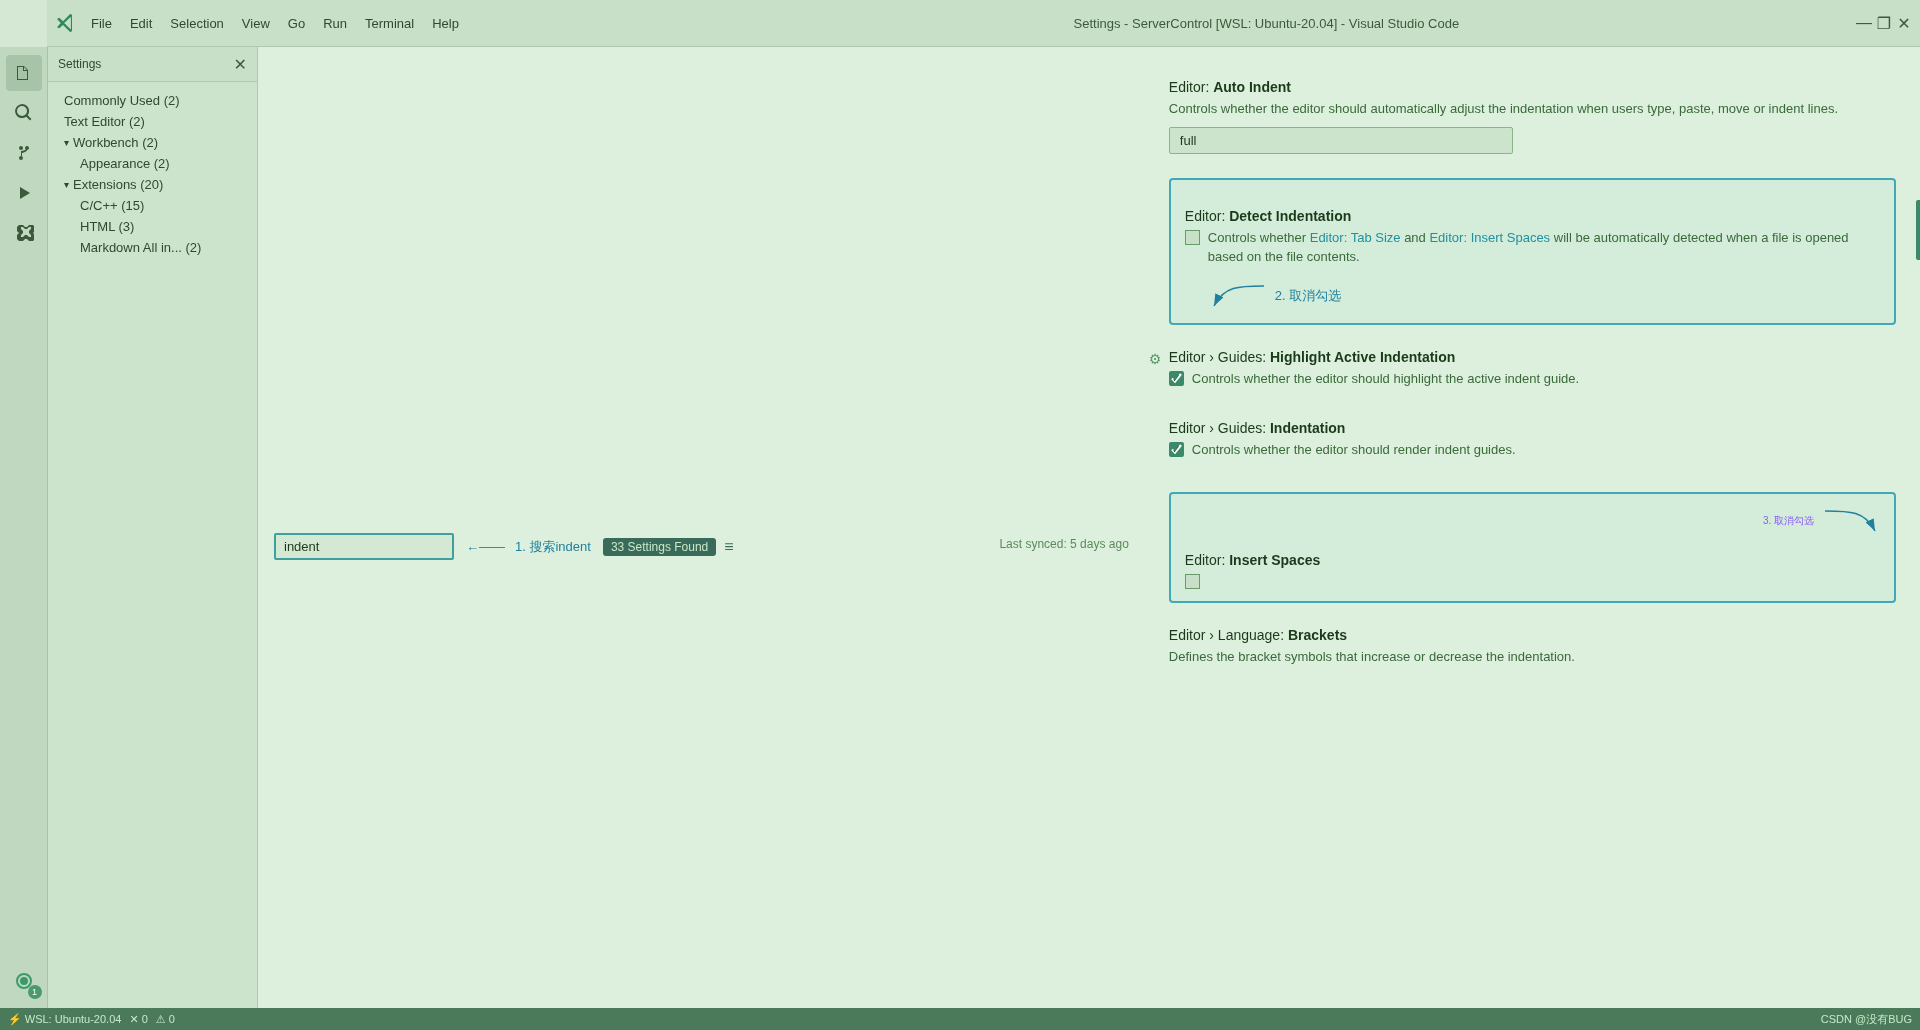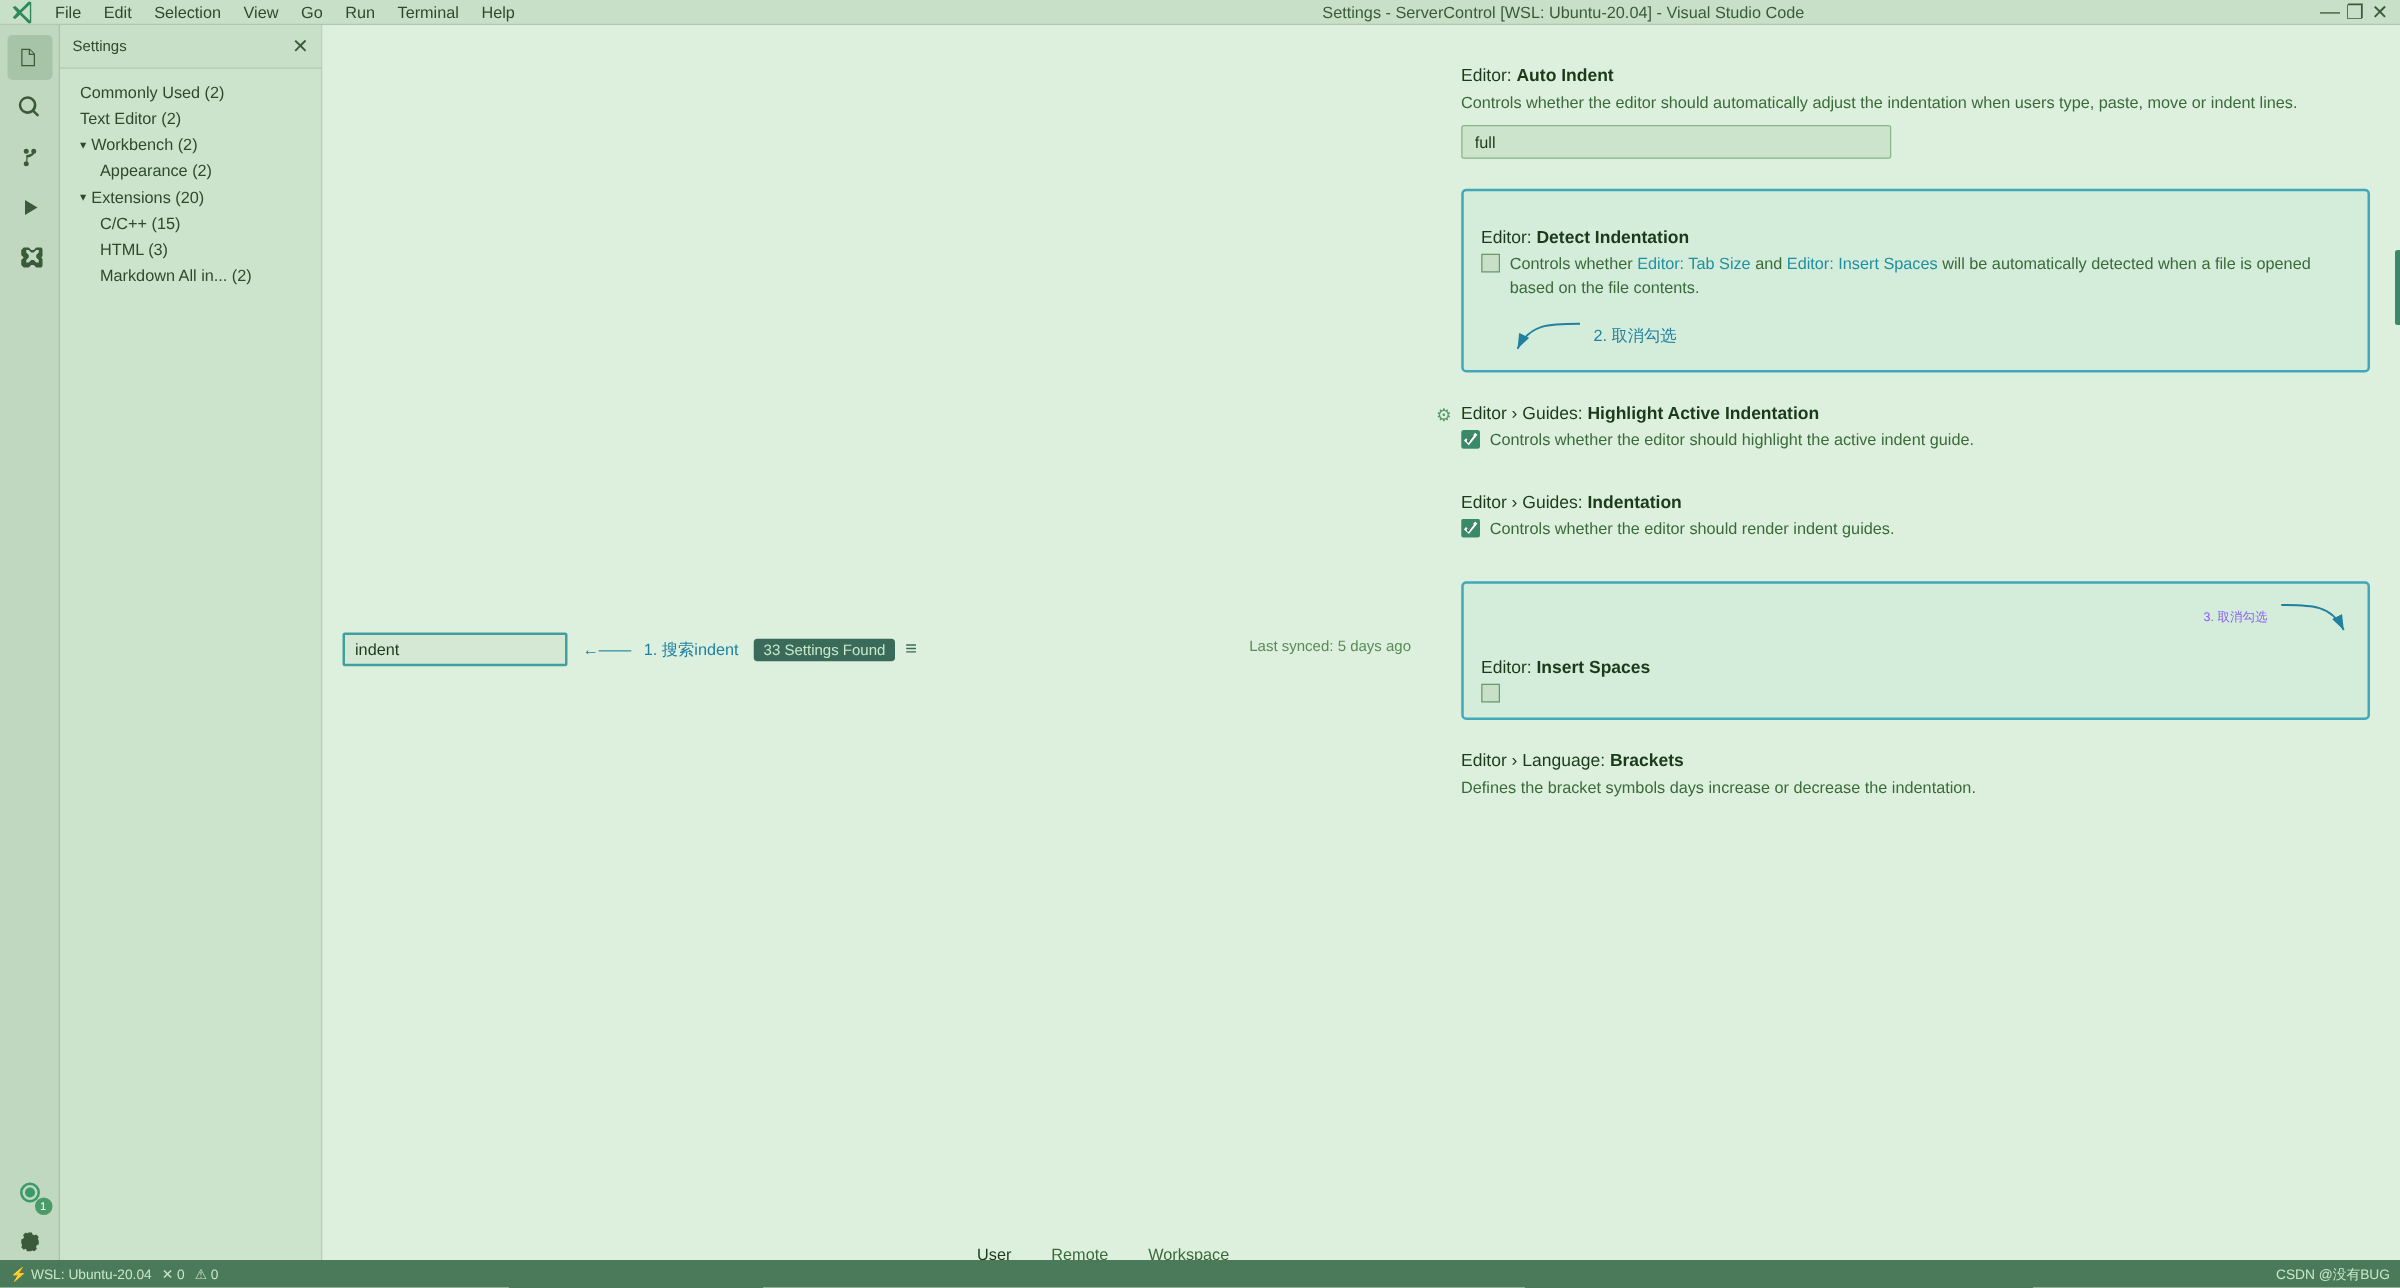--- a/index.html
+++ b/index.html
@@ -8,27 +8,28 @@
       font-size: 13px;
       background: #d4e8d4;
       color: #2d4a2d;
       width: 1920px;
       height: 1030px;
       overflow: hidden;
     }
 
     
     .titlebar {
-      height: 20px;
+      height: 47px;
       background: #c8e0c8;
       display: flex;
       align-items: center;
       padding: 0 10px;
       border-bottom: 1px solid #b0c8b0;
       user-select: none;
+      margin-left: 47px;
     }
     .titlebar-logo {
       width: 18px;
       height: 18px;
       margin-right: 8px;
     }
     .titlebar-menus {
       display: flex;
       gap: 2px;
       flex: 1;
@@ -575,21 +576,21 @@
         </div>
         <div class="checkbox-row">
           <input type="checkbox" class="setting-checkbox" style="">
         </div>
       </div>
 
       <div class="setting-entry">
         <div class="setting-title">
           <span>Editor › Language: </span><strong>Brackets</strong>
         </div>
-        <div class="setting-desc">Defines the bracket symbols days increase or decrease the indentation.</div>
+        <div class="setting-desc">Defines the bracket symbols that increase or decrease the indentation.</div>
       </div>
 
     </div>
 
     <div class="right-indicator"></div>
   </div>
 </div>
 
 <div class="statusbar">
   <span class="statusbar-item">⚡ WSL: Ubuntu-20.04</span>

